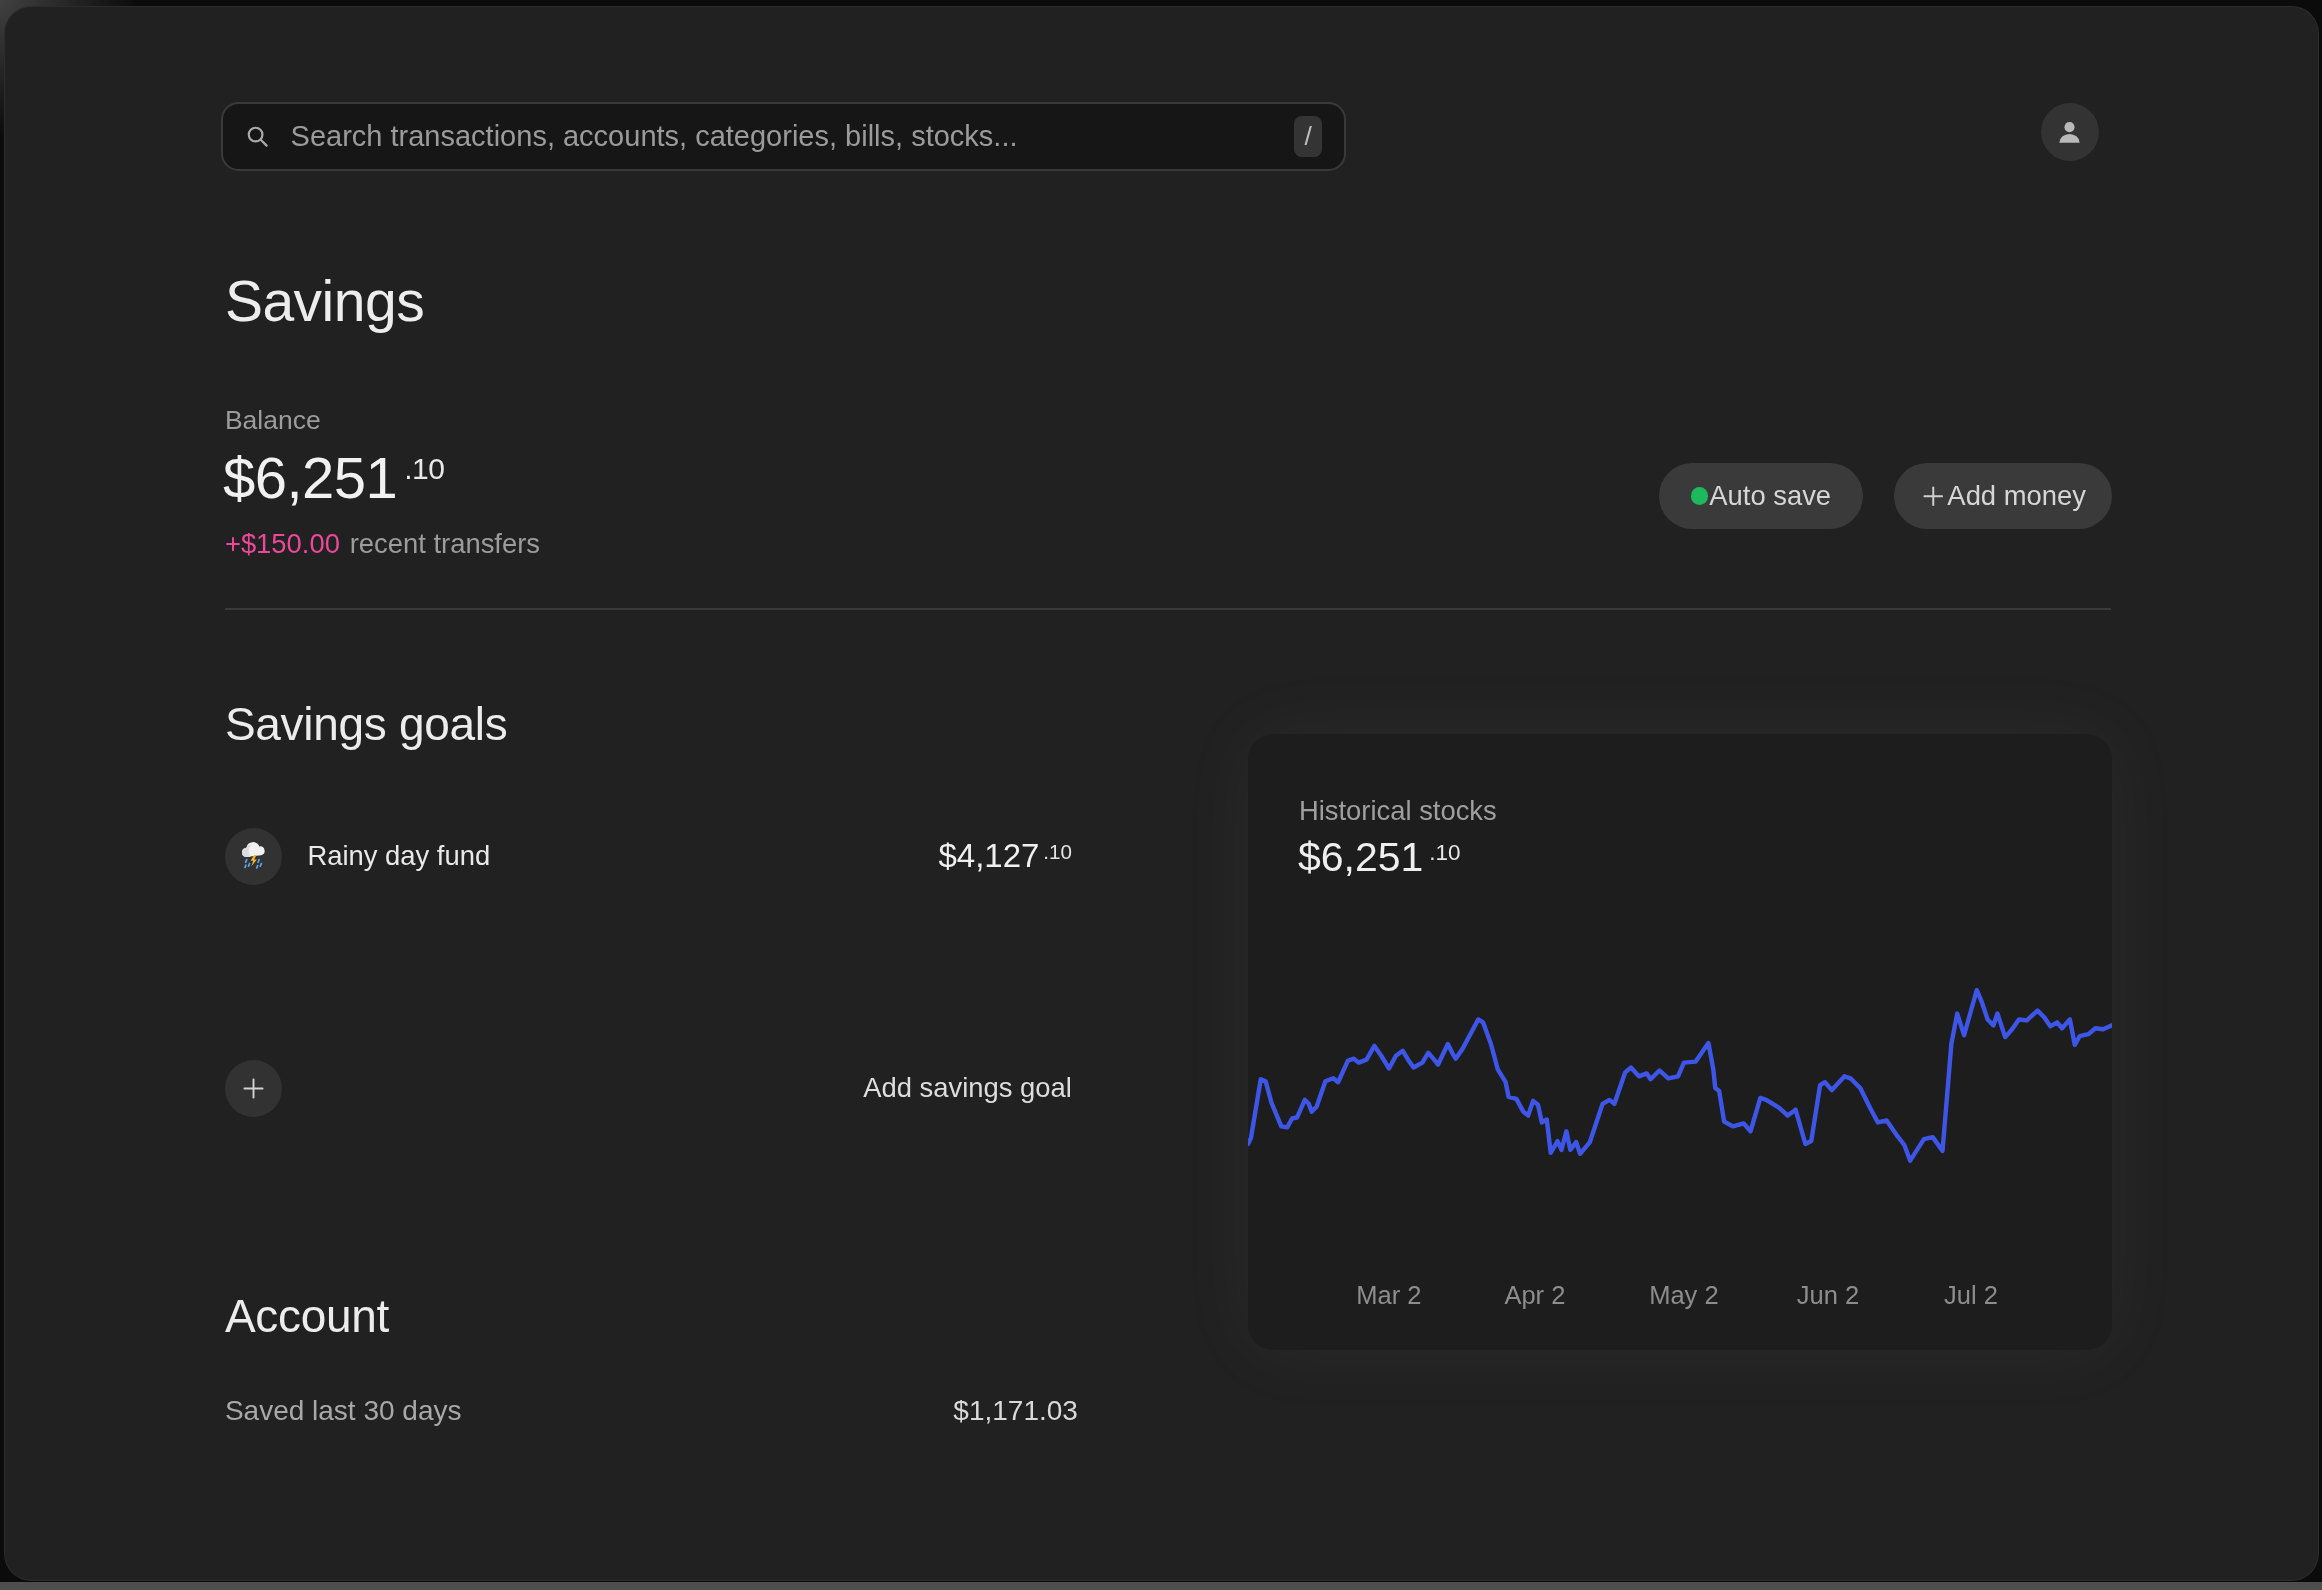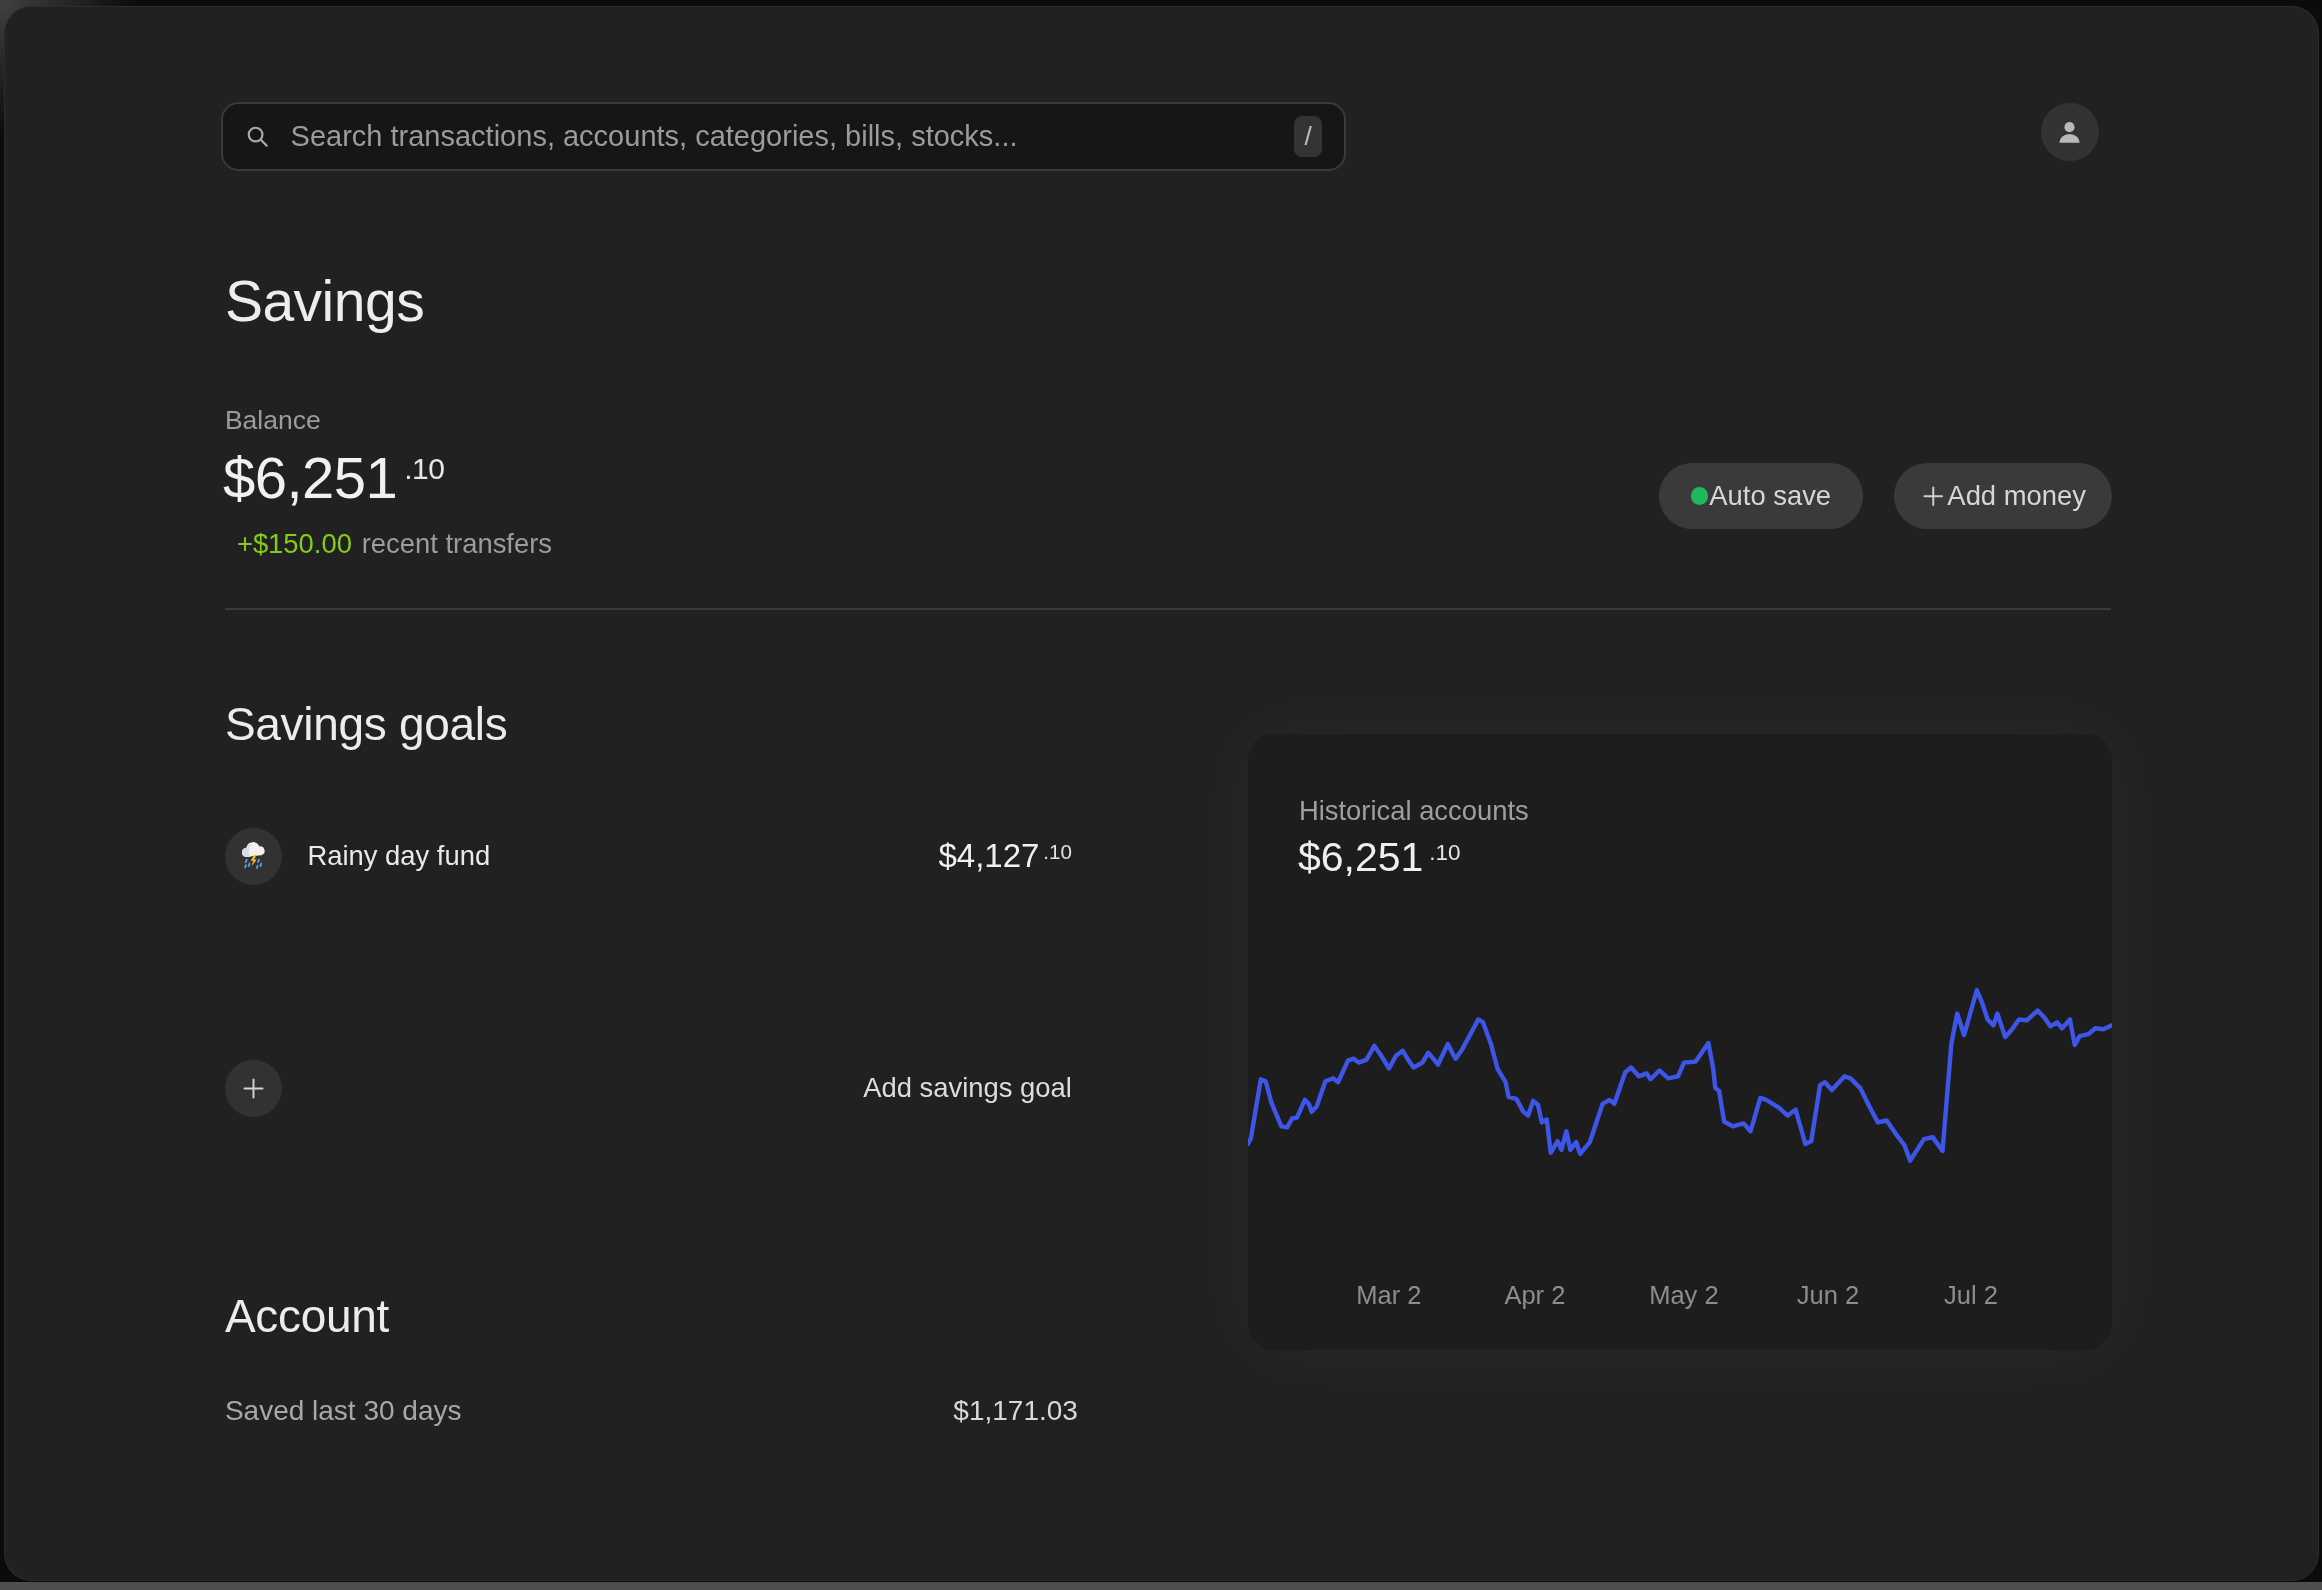--- a/index.html
+++ b/index.html
@@ -32,21 +32,21 @@
 
   
   .page-title { position:absolute; left:220px; top:261px; margin:0;
     font-size:57px; font-weight:500; color:#ededed; letter-spacing:-0.5px; }
 
   .balance-label { position:absolute; left:220px; top:398px; font-size:26.5px; color:#9c9c9c; }
   .balance-amount { position:absolute; left:218px; top:437px; font-size:58px;
     font-weight:500; color:#f1f1f1; letter-spacing:-0.5px; }
   .balance-amount .cents { font-size:30px; vertical-align:18.6px; margin-left:6.9px; color:#e8e8e8; }
   .balance-delta { position:absolute; left:220px; top:521px; font-size:27.4px; color:#9c9c9c; }
-  .balance-delta .green { color:#84cc16; margin-right:9.8px;margin-left:12px; }
+  .balance-delta .green { color:#ec4899; margin-right:9.8px; }
 
   .pill-btn { position:absolute; top:456px; height:66px; border:none; cursor:pointer;
     border-radius:33px; background:#3a3a3a; color:#d6d6d6; font-size:27.4px;
     display:inline-flex; align-items:center; justify-content:center; gap:1px; padding:0; }
   .btn-auto-save { left:1654px; width:204px; }
   .btn-add-money { left:1889px; width:218px; }
   .status-dot { width:17.6px; height:17.6px; border-radius:50%; background:#1db95c; display:inline-block; }
 
   .divider { position:absolute; left:220px; top:601px; width:1886px; height:2px;
     background:#3a3a3a; }
@@ -163,21 +163,21 @@
       <span class="goal-icon">
         <svg width="29" height="29" viewBox="0 0 24 24" stroke="#d2d2d2" stroke-width="1.6" stroke-linecap="round">
           <line x1="12" y1="4.5" x2="12" y2="19.5"></line>
           <line x1="4.5" y1="12" x2="19.5" y2="12"></line>
         </svg>
       </span>
       <span class="add-goal-label">Add savings goal</span>
     </div>
 
     <div class="hist-card">
-      <div class="hist-label">Historical accounts</div>
+      <div class="hist-label">Historical stocks</div>
       <div class="hist-amount">
         <span>$6,251</span><span class="cents">.10</span>
       </div>
       <svg class="hist-chart-svg" viewBox="0 0 882 628" preserveAspectRatio="none">
         <polyline fill="none" stroke="#3d56e8" stroke-width="4.5" stroke-linejoin="round" stroke-linecap="round" points="0,418 3,412 13,352 18,354 24,376 34,400 40,401 45,392 50,391 58,373 62,377 65,385 70,380 79,354 87,351 92,355 102,333 108,331 113,335 121,332 129,318 136,328 144,341 151,328 158,323 164,333 169,340 178,335 184,325 190,332 194,337 204,316 209,326 212,331 219,321 235,291 240,294 248,316 255,342 263,355 266,370 274,372 281,385 286,389 291,374 296,378 300,396 305,393 309,427 316,415 320,424 325,405 329,424 335,416 339,428 349,416 362,377 369,373 374,377 385,345 391,340 399,349 407,346 411,352 420,343 429,351 439,349 445,335 457,334 470,315 475,342 477,361 481,364 486,395 495,400 506,397 513,405 523,371 529,373 542,381 551,389 559,383 569,418 575,415 584,358 589,355 596,363 609,349 615,351 625,361 635,381 643,396 652,394 663,410 670,419 676,435 690,413 699,411 709,425 718,316 724,285 731,307 744,261 749,273 755,291 761,297 765,285 773,309 780,301 787,291 795,292 806,282 813,289 819,298 826,294 831,300 839,291 844,317 849,308 858,306 865,300 873,301 882,297"></polyline>
       </svg>
       <div class="x-axis">
           <span class="tick" style="left: 141px;">Mar 2</span>
           <span class="tick" style="left: 287px;">Apr 2</span>
           <span class="tick" style="left: 436px;">May 2</span>

